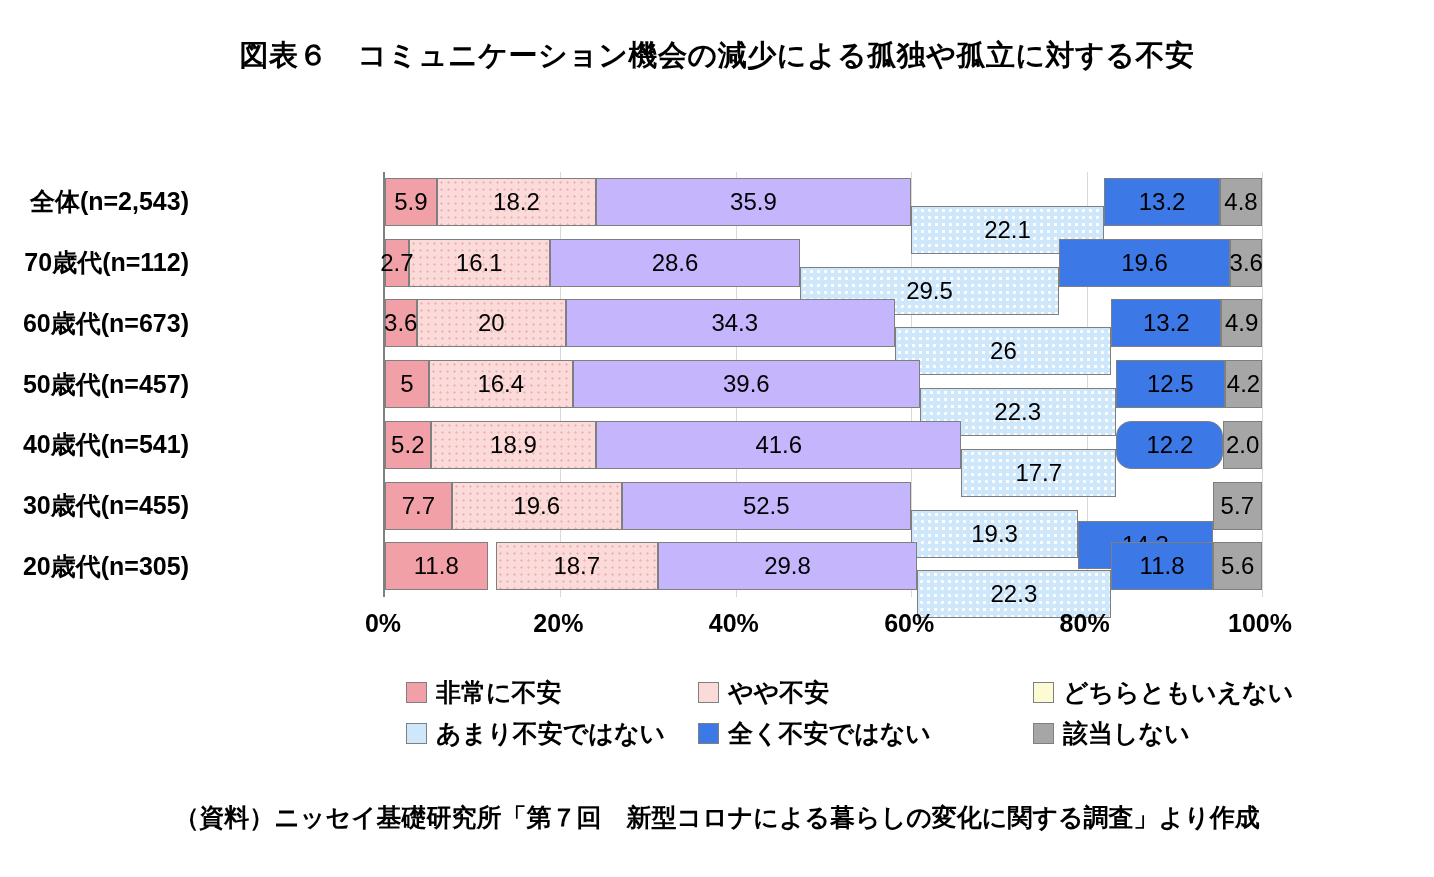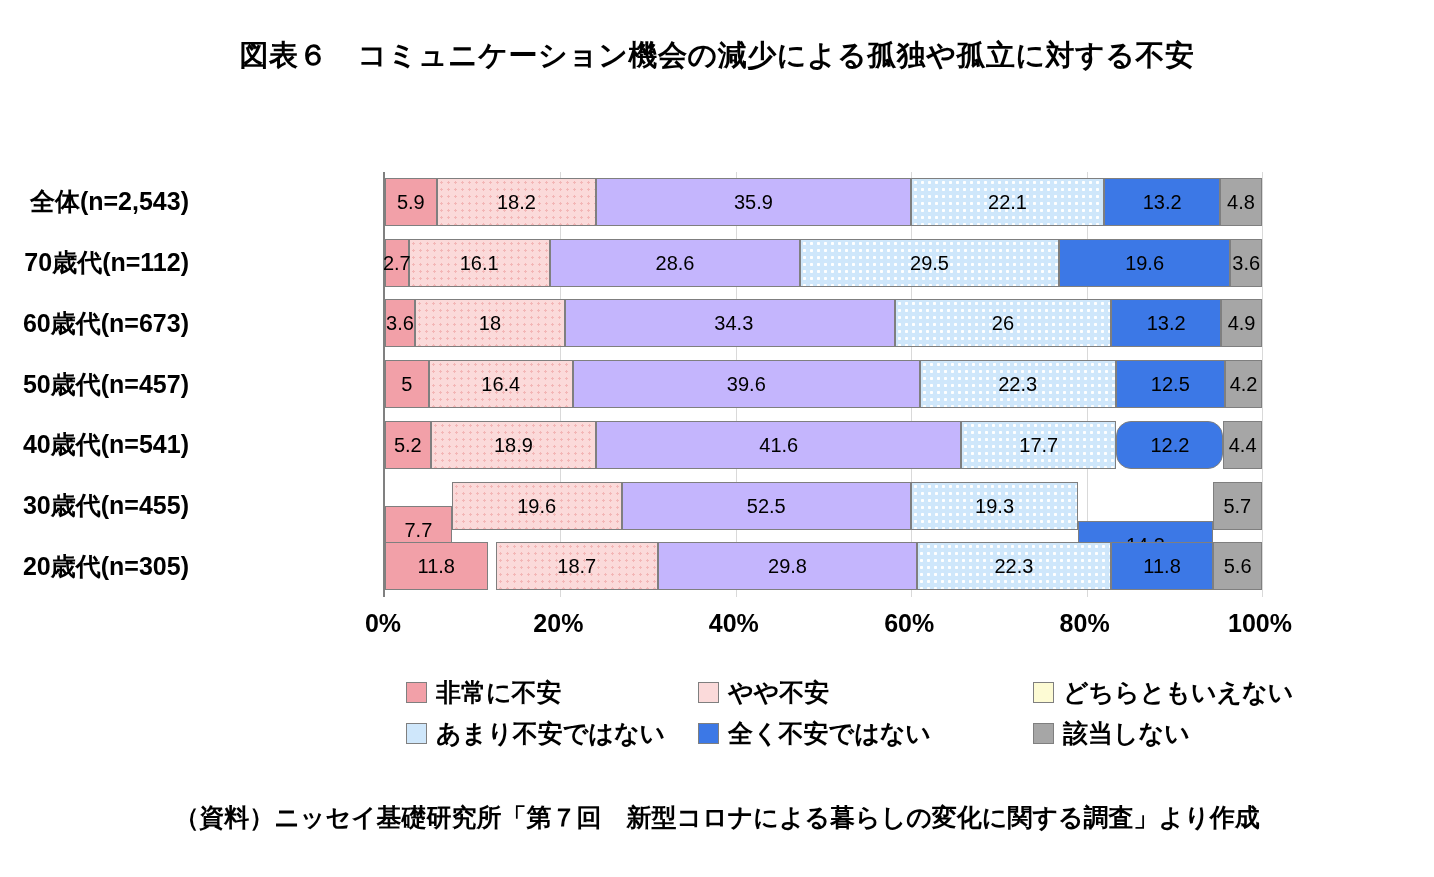--- a/index.html
+++ b/index.html
@@ -59,31 +59,31 @@
     width: 877px;
     display: flex;
   }
   .seg {
     height: 100%;
     box-sizing: border-box;
     border: 1px solid #7f7f7f;
     display: flex;
     align-items: center;
     justify-content: center;
-    font-size: 20px;
+    font-size: 24px;
     line-height: 1;
     overflow: visible;
     white-space: nowrap;
   }
   .seg span { position: relative; }
 
   .s0 { background-color: #f2a0a8; }
   .s1 { background-color: #fbdada; background-image: radial-gradient(#f3b6b6 1.2px, transparent 1.3px); background-size: 7px 7px; }
   .s2 { background-color: #c4b5fd; }
-  .s3 { background-color: #cfe7fb; background-image: radial-gradient(#ffffff 1.4px, transparent 1.5px); background-size: 7px 7px; }
+  .s3 { background-color: #cfe7fb; background-image: radial-gradient(#ffffff 1.4px, transparent 1.5px); background-size: 7px 7px; margin-top: 28px; }
   .s4 { background-color: #3c78e6; }
   .s5 { background-color: #a6a6a6; }
 
   
   .catlabel {
     position: absolute;
     right: 1245px;
     width: 320px;
     text-align: right;
     font-size: 25px;
@@ -197,21 +197,21 @@
           <span>3.6</span>
         </div>
       </div>
     </div>
     <div class="rowwrap" style="top: 121.429px;">
       <div class="row">
         <div class="seg s0" style="width: 31.572px;">
           <span>3.6</span>
         </div>
         <div class="seg s1" style="width: 157.86px;">
-          <span>18</span>
+          <span>20</span>
         </div>
         <div class="seg s2" style="width: 347px; padding-left: 8px;">
           <span>34.3</span>
         </div>
         <div class="seg s3" style="width: 228.02px;">
           <span>26</span>
         </div>
         <div class="seg s4" style="width: 115.764px;">
           <span>13.2</span>
         </div>
@@ -253,27 +253,27 @@
         <div class="seg s2" style="width: 364.832px;">
           <span>41.6</span>
         </div>
         <div class="seg s3" style="width: 155.229px;">
           <span>17.7</span>
         </div>
         <div class="seg s4" style="width: 106.994px; border-radius: 15px;">
           <span>12.2</span>
         </div>
         <div class="seg s5" style="width: 38.588px;">
-          <span>4.4</span>
+          <span>2.0</span>
         </div>
       </div>
     </div>
     <div class="rowwrap" style="top: 303.571px;">
       <div class="row">
-        <div class="seg s0" style="width: 67.529px; margin-top: 24px;">
+        <div class="seg s0" style="width: 67.529px;">
           <span>7.7</span>
         </div>
         <div class="seg s1" style="width: 171.892px;">
           <span>19.6</span>
         </div>
         <div class="seg s2" style="width: 292.918px;">
           <span>52.5</span>
         </div>
         <div class="seg s3" style="width: 169.261px;">
           <span>19.3</span>

